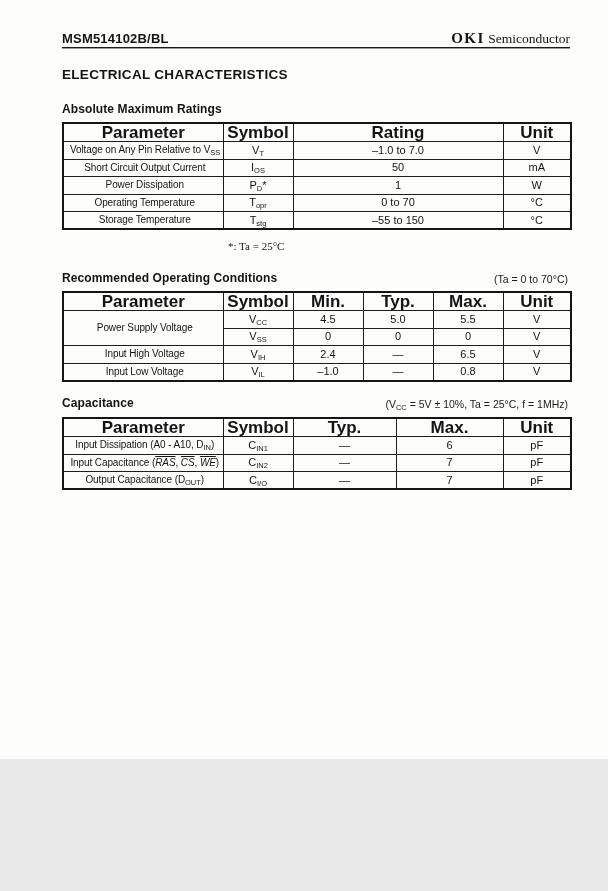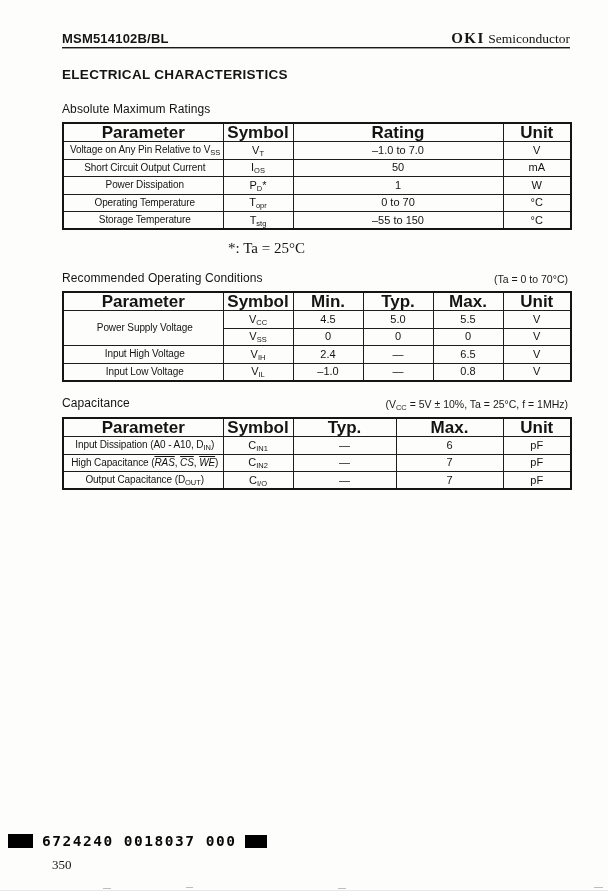--- a/index.html
+++ b/index.html
@@ -1,34 +1,34 @@
 <!DOCTYPE html>
 <html><head>
 <meta charset="utf-8">
 <style>
   * { margin:0; padding:0; box-sizing:border-box; }
   html,body { background:#e8e8e8; }
   .sheet {
-    position:relative; width:608px; height:890px; margin:0 auto;
+    position:relative; width:608px; height:759px; margin:0 auto;
     background:#fdfdfc; color:#141414; overflow:hidden;
     font-family:"Liberation Sans", sans-serif;
   }
   
   .hdr { position:absolute; left:62px; right:38px; top:30px;
          display:flex; justify-content:space-between; align-items:baseline; }
   .doc-id { font-weight:bold; font-size:13px; letter-spacing:.2px; }
   .brand-wrap { font-family:"Liberation Serif", serif; font-size:13.5px; }
   .brand { font-weight:bold; font-size:15px; letter-spacing:1.5px; }
   .hdr-rule { position:absolute; left:62px; right:38px; top:47px; height:2px; background:#1a1a1a; }
   .hdr-rule::after { content:""; display:block; margin-top:1px; height:1px; background:#9c9c9c; }
 
   .main-title { position:absolute; left:62px; top:67px;
                 font-size:13.5px; font-weight:bold; letter-spacing:.3px; }
 
-  .sec-title { font-size:12px; font-weight:normal; letter-spacing:.1px; }
+  .sec-title { font-size:12px; font-weight:bold; letter-spacing:.1px; }
   .sec-cond  { font-size:10.5px; color:#1a1a1a; white-space:nowrap; }
   .sec-head  { position:absolute; left:62px; right:40px;
                display:flex; justify-content:space-between; align-items:flex-end; }
   #abs-head  { top:102px; }
   #rec-head  { top:271px; }
   #cap-head  { top:396px; }
 
   
   table.t { position:absolute; left:62px; width:508px;
             border-collapse:collapse; table-layout:fixed;
@@ -41,21 +41,21 @@
     height:17.5px; padding:0 3px; font-size:11px;
     text-align:center; vertical-align:middle; line-height:1;
     font-weight:normal; white-space:nowrap; overflow:hidden;
   }
   .t th { font-weight:bold; font-size:17px; }
   .t td.param { text-align:center; padding-left:6px; font-size:10px; letter-spacing:-.1px; }
   sub { font-size:7.5px; line-height:0; vertical-align:-2px; letter-spacing:0; }
   .ov { text-decoration:overline;font-style:italic; }
 
   .footnote { position:absolute; left:228px; top:240px;
-              font-family:"Liberation Serif", serif; font-size:15px;text-align:right; }
+              font-family:"Liberation Serif", serif; font-size:11px;text-align:right; }
 
   
   .footer-code { position:absolute; left:8px; top:833px;
                  display:flex; align-items:center; gap:9px; }
   .block-l { width:25px; height:14px; background:#000; }
   .block-r { width:22px; height:13px; background:#000; }
   .code-text { font-family:"DejaVu Sans Mono", monospace; font-weight:bold;
                font-size:14.5px; letter-spacing:1.5px; color:#090909; }
   .page-num { position:absolute; left:52px; top:857px;
               font-family:"Liberation Serif", serif; font-size:13px; }
@@ -206,21 +206,21 @@
       <th>Unit</th>
     </tr>
     <tr>
       <td class="param"><span>Input Dissipation (A0 - A10, D</span><sub>IN</sub><span>)</span></td>
       <td><span>C</span><sub>IN1</sub></td>
       <td>—</td>
       <td>6</td>
       <td>pF</td>
     </tr>
     <tr>
-      <td class="param"><span>High Capacitance (</span><span class="ov">RAS</span><span>, </span><span class="ov">CS</span><span>, </span><span class="ov">WE</span><span>)</span></td>
+      <td class="param"><span>Input Capacitance (</span><span class="ov">RAS</span><span>, </span><span class="ov">CS</span><span>, </span><span class="ov">WE</span><span>)</span></td>
       <td><span>C</span><sub>IN2</sub></td>
       <td>—</td>
       <td>7</td>
       <td>pF</td>
     </tr>
     <tr>
       <td class="param"><span>Output Capacitance (D</span><sub>OUT</sub><span>)</span></td>
       <td><span>C</span><sub>I/O</sub></td>
       <td>—</td>
       <td>7</td>

